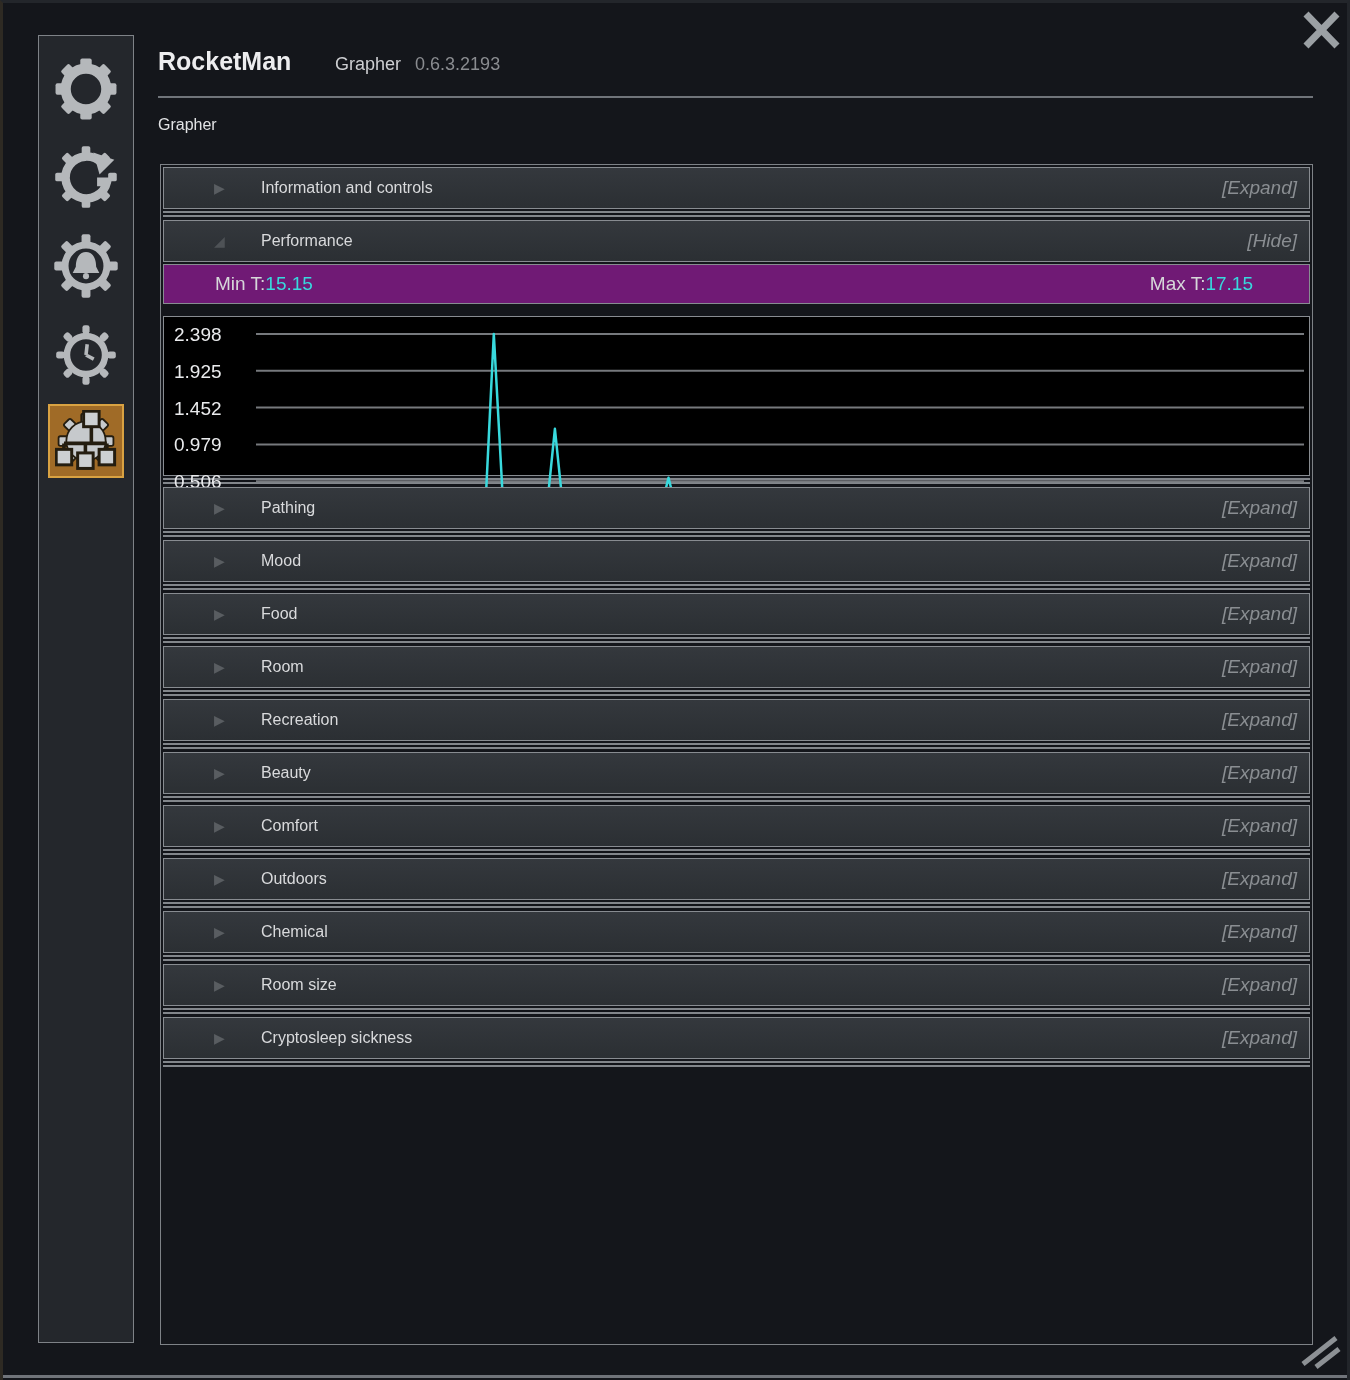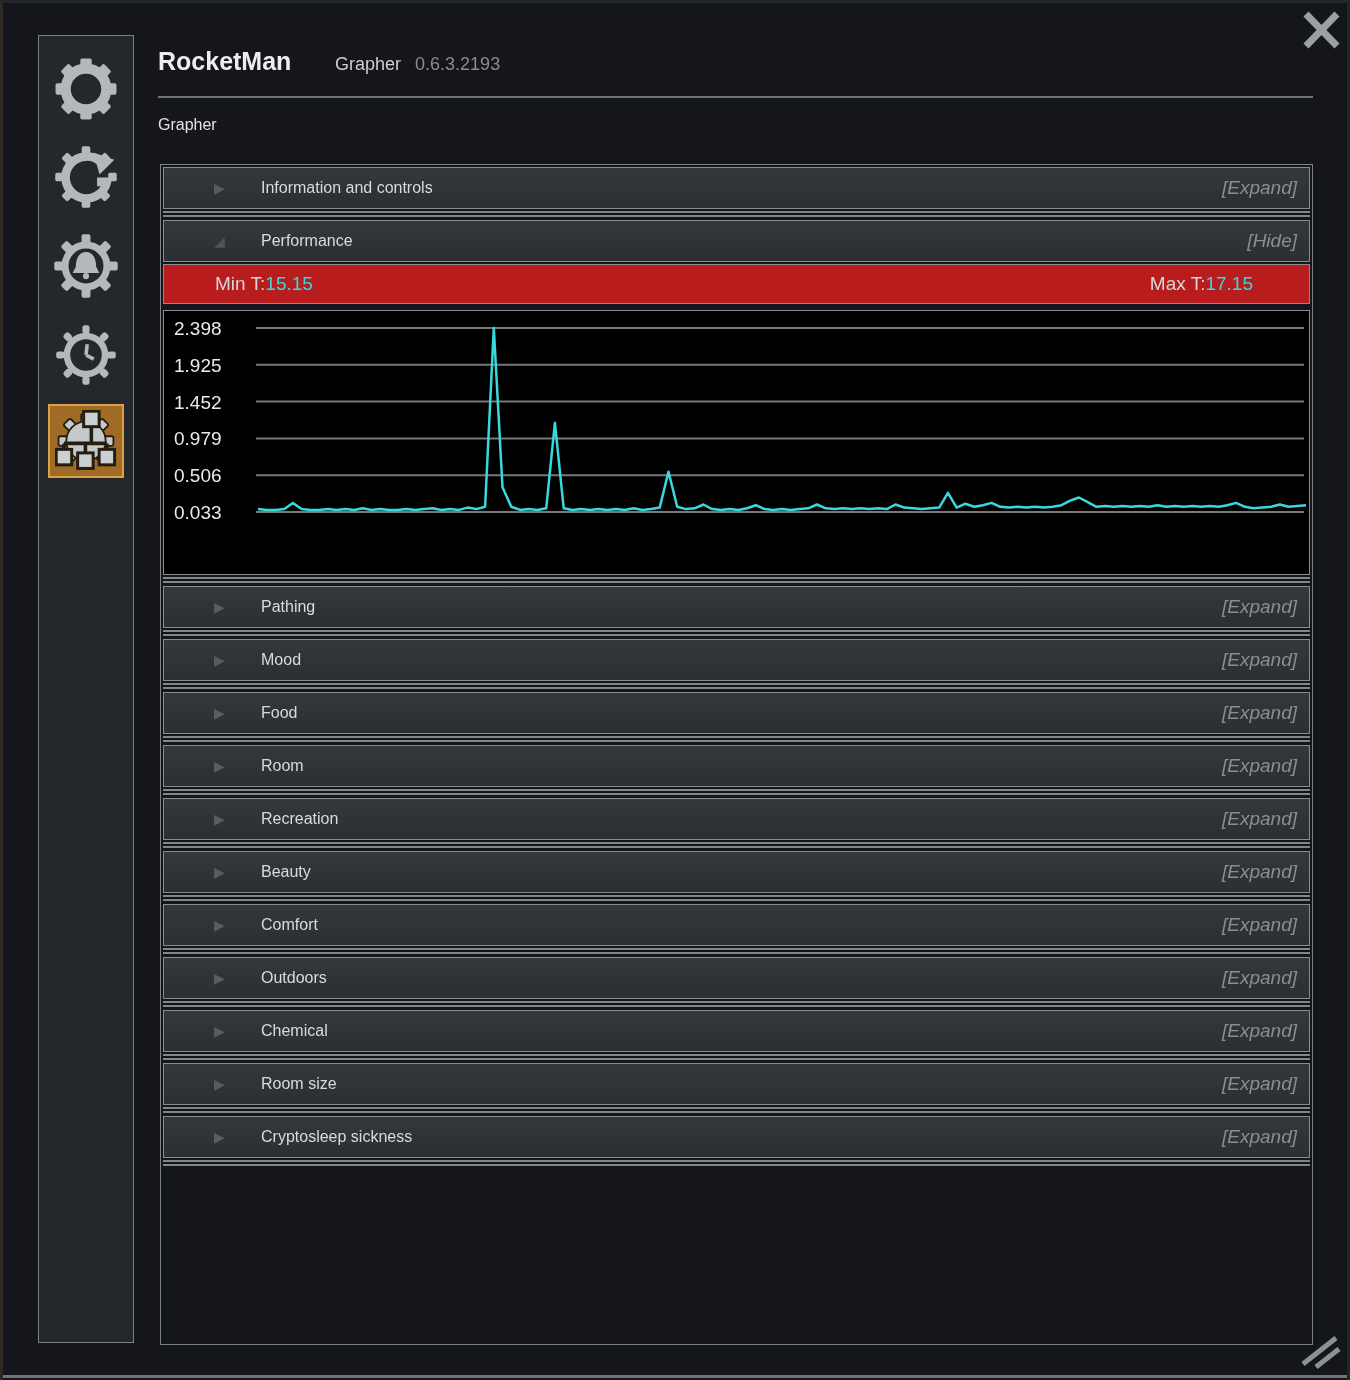--- a/index.html
+++ b/index.html
@@ -34,26 +34,26 @@
   .sec-header{height:40px;border:1px solid #888c91;background:linear-gradient(#34383d,#2b2f33);
     margin-bottom:2px;position:relative;display:flex;align-items:center;cursor:pointer;}
   .tri{position:absolute;left:50px;top:50%;transform:translateY(-50%);font-size:14px;
     color:#595d61;line-height:1;}
   .sec-label{margin-left:97px;font-size:16px;color:#d9dadc;}
   .sec-action{position:absolute;right:12px;font-size:19px;color:#8a8e92;cursor:pointer;font-style:italic;}
   .sec-strip{height:2px;border-top:2px solid #82868b;border-bottom:2px solid #82868b;
     background:#111318;margin-bottom:3px;}
 
   
-  .minmax{height:40px;border:1px solid #888c91;background:#b91c1c;margin-bottom:6px;
+  .minmax{height:40px;border:1px solid #888c91;background:#701a75;margin-bottom:12px;
     position:relative;display:flex;align-items:center;font-size:19px;color:#d6d7d9;box-sizing:border-box;}
   .mm-left{margin-left:51px;}
   .mm-right{position:absolute;right:56px;}
   .cy{color:#38d9dd;}
-  .chartbox{height:265px;border:1px solid #888c91;background:#000;margin-bottom:2px;
+  .chartbox{height:160px;border:1px solid #888c91;background:#000;margin-bottom:2px;
     position:relative;box-sizing:border-box;}
   .chartbox svg{position:absolute;left:0;top:0;}
 </style>
 </head>
 <body>
 
 <div class="window">
 
   <div class="close-btn">
     <svg width="44" height="42" viewBox="0 0 44 42">

